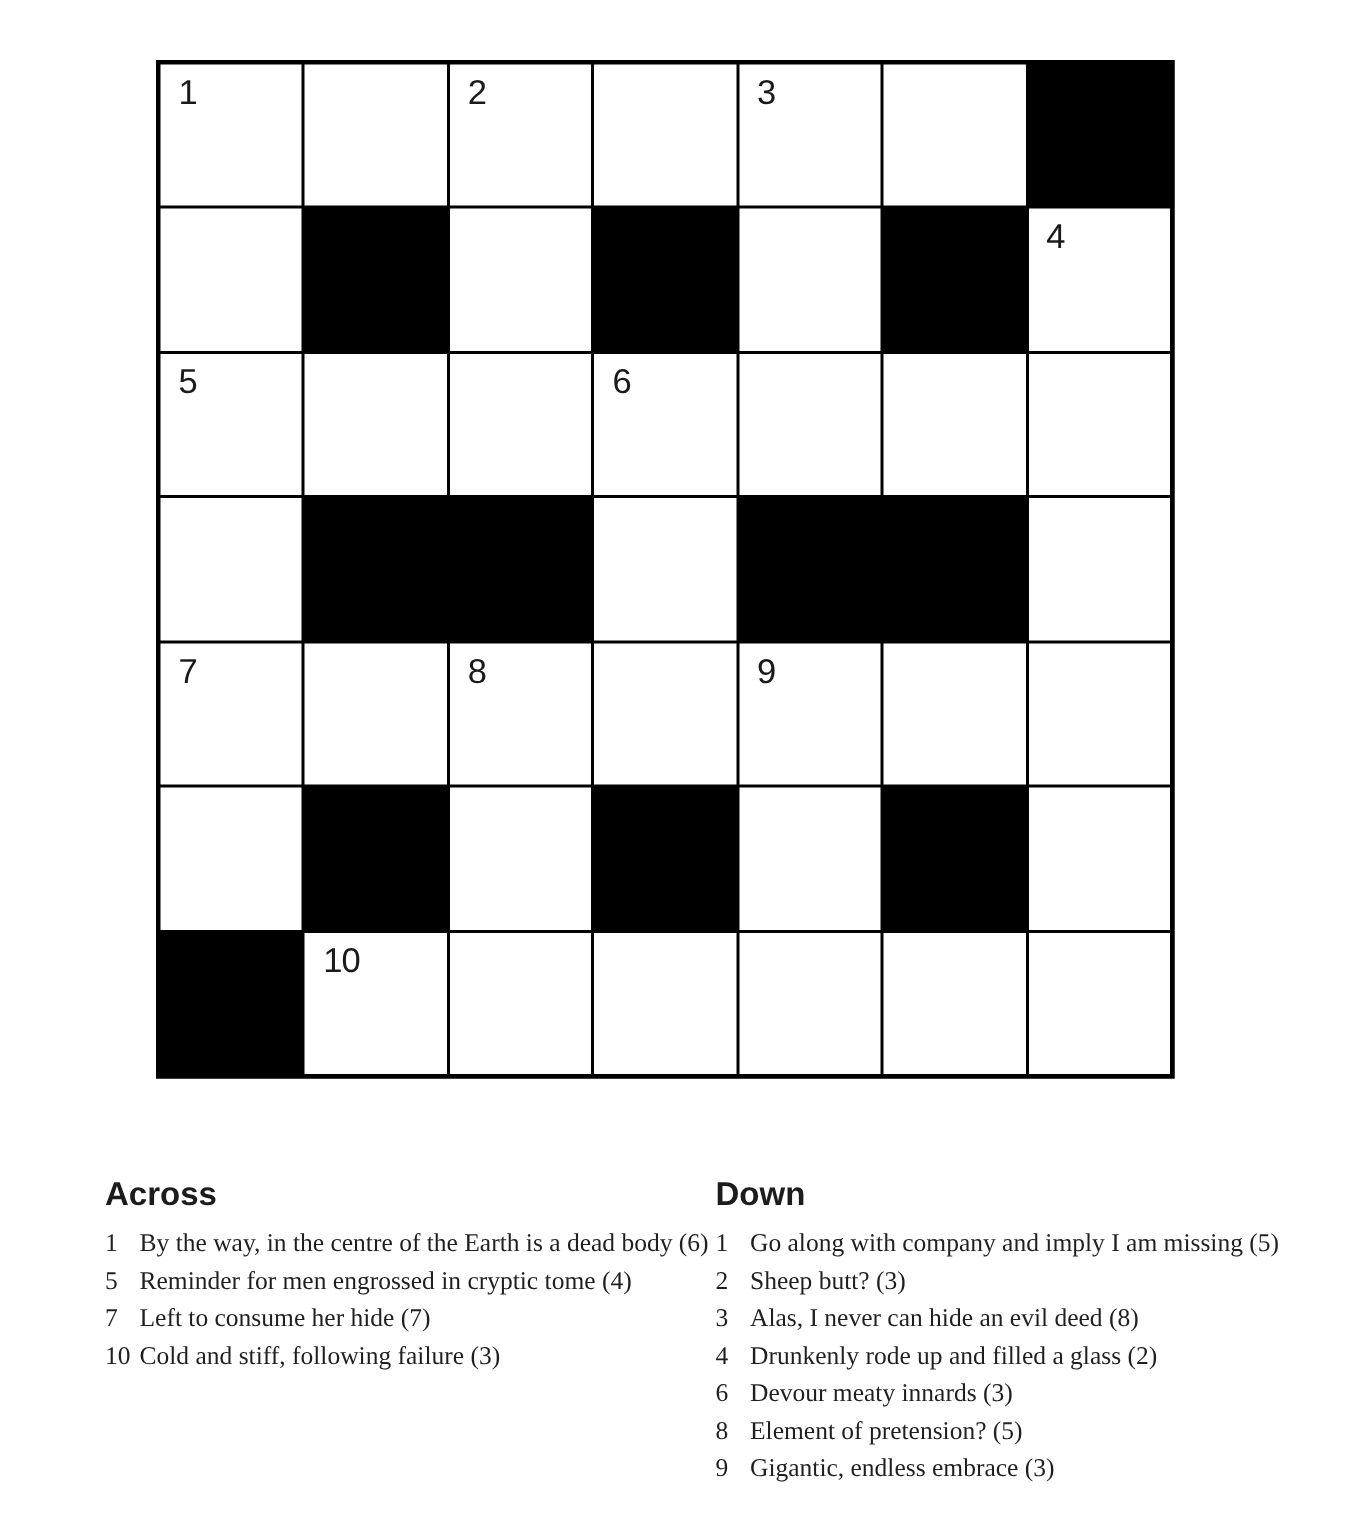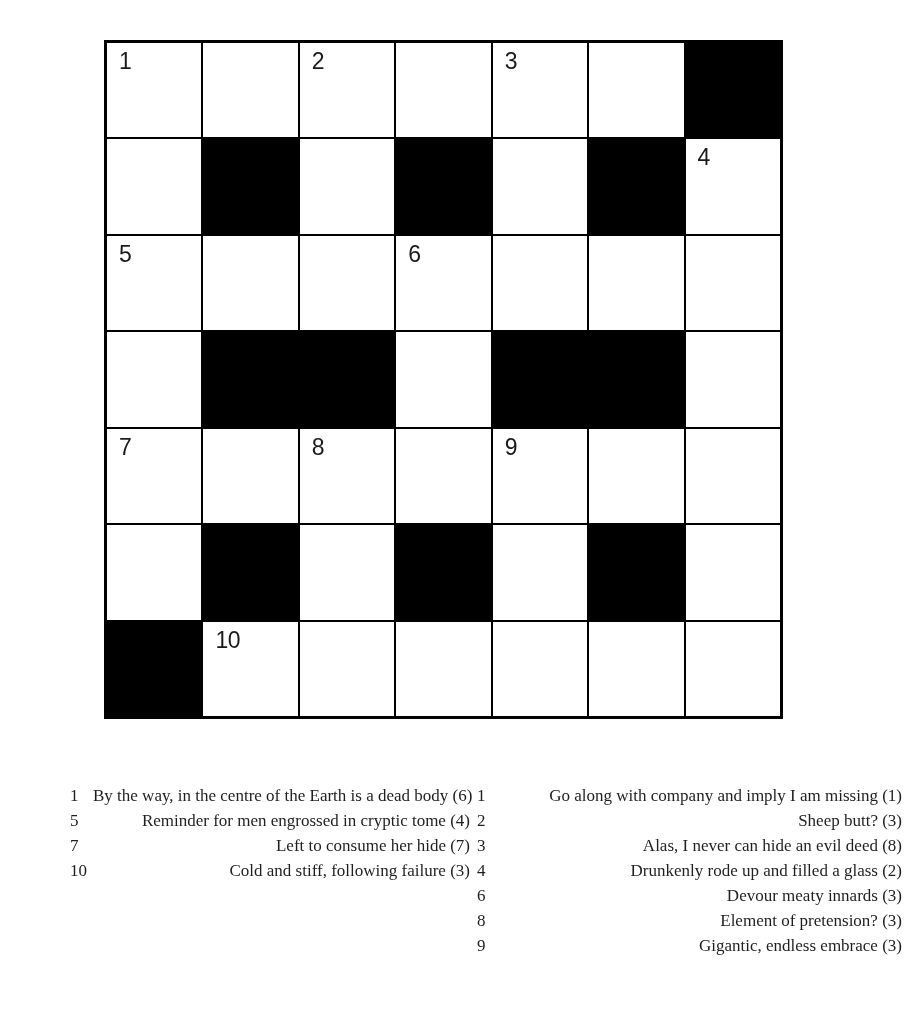--- a/index.html
+++ b/index.html
@@ -74,21 +74,20 @@
     line-height: 25px;
     color: #1f1f1f;
   }
   .clues li .num {
     flex: none;
     width: 23px;
   }
   .clues li .text {
     flex: 1;
     white-space: nowrap;
-    text-align: right;
   }
 </style>
 </head>
 <body>
 
 <div class="page">
 
   <div class="grid" id="grid">
       <div class="cell">
         <span class="cellnum">1</span>
@@ -155,20 +154,21 @@
         <span class="cellnum">10</span>
       </div>
       <div class="cell"></div>
       <div class="cell"></div>
       <div class="cell"></div>
       <div class="cell"></div>
       <div class="cell"></div>
     </div>
 
   <div class="clues across">
+    <h2>Across</h2>
     <ol id="across-list">
         <li>
           <span class="num">1</span>
           <span class="text">By the way, in the centre of the Earth is a dead body (6)</span>
         </li>
         <li>
           <span class="num">5</span>
           <span class="text">Reminder for men engrossed in cryptic tome (4)</span>
         </li>
         <li>
@@ -176,44 +176,45 @@
           <span class="text">Left to consume her hide (7)</span>
         </li>
         <li>
           <span class="num">10</span>
           <span class="text">Cold and stiff, following failure (3)</span>
         </li>
       </ol>
   </div>
 
   <div class="clues down">
+    <h2>Down</h2>
     <ol id="down-list">
         <li>
           <span class="num">1</span>
-          <span class="text">Go along with company and imply I am missing (1)</span>
+          <span class="text">Go along with company and imply I am missing (5)</span>
         </li>
         <li>
           <span class="num">2</span>
           <span class="text">Sheep butt? (3)</span>
         </li>
         <li>
           <span class="num">3</span>
           <span class="text">Alas, I never can hide an evil deed (8)</span>
         </li>
         <li>
           <span class="num">4</span>
           <span class="text">Drunkenly rode up and filled a glass (2)</span>
         </li>
         <li>
           <span class="num">6</span>
           <span class="text">Devour meaty innards (3)</span>
         </li>
         <li>
           <span class="num">8</span>
-          <span class="text">Element of pretension? (3)</span>
+          <span class="text">Element of pretension? (5)</span>
         </li>
         <li>
           <span class="num">9</span>
           <span class="text">Gigantic, endless embrace (3)</span>
         </li>
       </ol>
   </div>
 
 </div>
 

